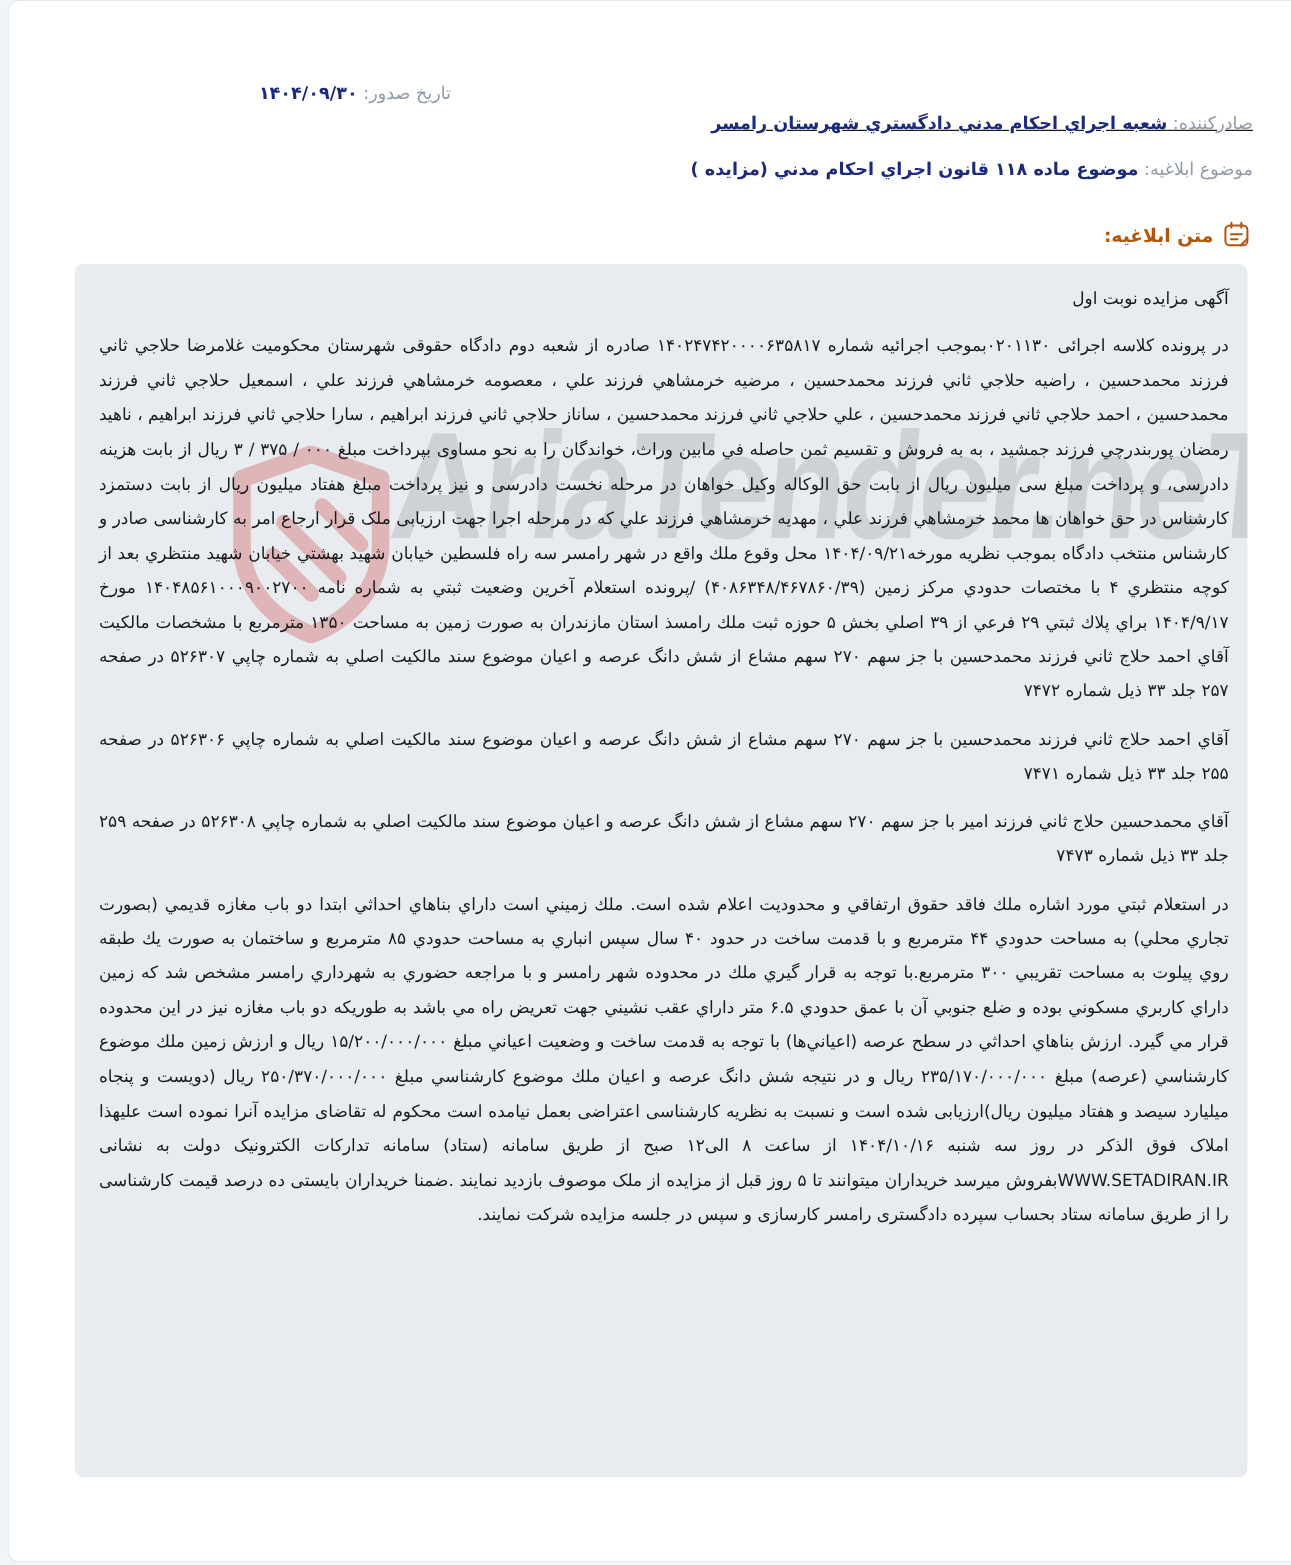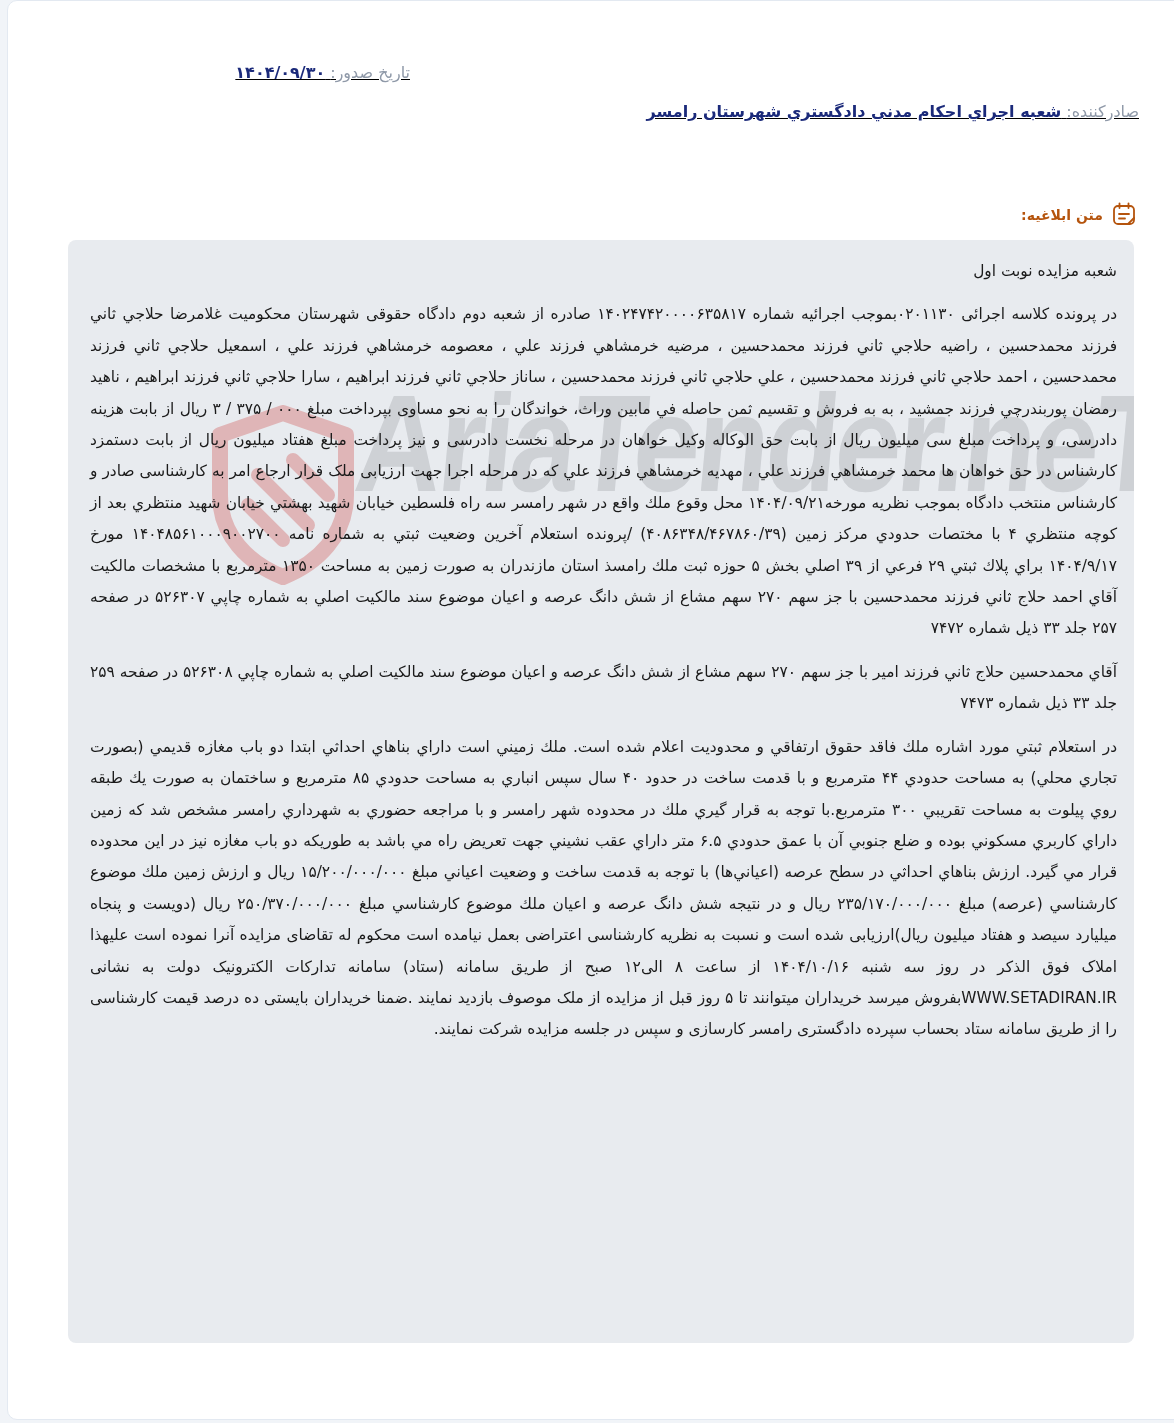--- a/index.html
+++ b/index.html
@@ -29,23 +29,22 @@
       position: absolute;
       top: 56px;
       right: 47px;
       left: 0;
       height: 26px;
       font-size: 16px;
       line-height: 26px;
     }
     .meta-item {
       position: absolute;
-      top: 3px;
+      top: 15px;
       white-space: nowrap;
-      text-decoration: underline;
     }
     .meta-label {
       color: #8f99a8;
     }
     .meta-value {
       color: #1b2a7a;
       font-weight: bold;
     }
     .meta-line {
       position: absolute;
@@ -57,21 +56,21 @@
     .section-title {
       position: absolute;
       right: 49px;
       top: 199px;
       height: 30px;
       display: flex;
       align-items: center;
       gap: 8px;
       color: #b5540d;
       font-weight: bold;
-      font-size: 14px;
+      font-size: 17px;
     }
     .section-title svg {
       width: 26px;
       height: 26px;
     }
     .body-box {
       position: absolute;
       left: 60px;
       top: 239px;
       width: 1066px;
@@ -133,20 +132,24 @@
       <span class="meta-label">تاریخ صدور:</span>
       <span class="meta-value">۱۴۰۴/۰۹/۳۰</span>
     </div>
   </div>
 
   <div class="meta-line" style="top:98px;text-decoration:underline;">
     <span class="meta-label">صادرکننده:</span>
     <span class="meta-value">شعبه اجراي احكام مدني دادگستري شهرستان رامسر</span>
   </div>
 
+  <div class="meta-line" style="top:140px;">
+    <span class="meta-label">موضوع ابلاغیه:</span>
+    <span class="meta-value">موضوع ماده ۱۱۸ قانون اجراي احكام مدني (مزايده )</span>
+  </div>
 
   <div class="section-title">
     <span>
       <svg viewBox="0 0 26 26" fill="none" stroke="#b5540d" stroke-width="1.8" stroke-linecap="round" stroke-linejoin="round">
         <rect x="3" y="5" width="20" height="18" rx="4"></rect>
         <line x1="8.5" y1="2.5" x2="8.5" y2="7"></line>
         <line x1="17.5" y1="2.5" x2="17.5" y2="7"></line>
         <line x1="8" y1="13" x2="18" y2="13"></line>
         <line x1="8" y1="17.5" x2="14" y2="17.5"></line>
         <path d="M23 17 L17 23"></path>
@@ -158,18 +161,19 @@
   <div class="body-box">
 
     <div class="watermark">
       <svg width="150" height="180" viewBox="0 0 150 180" style="position:absolute;left:0;top:0;">
         <path d="M75 8 L138 30 L138 90 C138 130 110 158 75 172 C40 158 12 130 12 90 L12 30 Z" fill="none" stroke="#d88a8a" stroke-width="16" stroke-linejoin="round"></path>
         <path d="M50 70 L100 120 M85 55 L120 90 M40 100 L75 135" stroke="#d88a8a" stroke-width="14" stroke-linecap="round"></path>
       </svg>
       <div class="wm-text">AriaTender.neT</div>
     </div>
 
-    <p class="heading">شعبه مزایده نوبت اول</p>
+    <p class="heading">آگهی مزایده نوبت اول</p>
     <p>در پرونده کلاسه  اجرائی ۰۲۰۱۱۳۰بموجب اجرائیه  شماره    ۱۴۰۲۴۷۴۲۰۰۰۰۶۳۵۸۱۷  صادره از شعبه دوم    دادگاه حقوقی شهرستان محکومیت غلامرضا حلاجي ثاني فرزند محمدحسين ، راضيه حلاجي ثاني فرزند محمدحسين ، مرضيه خرمشاهي فرزند علي ، معصومه خرمشاهي فرزند علي ، اسمعيل حلاجي ثاني فرزند محمدحسين ، احمد حلاجي ثاني فرزند محمدحسين ، علي حلاجي ثاني فرزند محمدحسين ، ساناز حلاجي ثاني فرزند ابراهيم ، سارا حلاجي ثاني فرزند ابراهيم ، ناهيد رمضان پوربندرچي فرزند جمشيد ،  به به فروش و تقسیم ثمن حاصله في مابين وراث، خواندگان را به نحو مساوی بپرداخت مبلغ ۰۰۰ / ۳۷۵ / ۳ ریال از بابت هزینه دادرسی، و پرداخت مبلغ سی میلیون ریال از بابت حق الوکاله وکیل خواهان در مرحله نخست دادرسی و نیز پرداخت مبلغ هفتاد میلیون ریال از بابت دستمزد کارشناس در حق خواهان ها  محمد خرمشاهي فرزند علي ، مهديه خرمشاهي فرزند علي   که  در مرحله اجرا جهت ارزیابی ملک قرار ارجاع امر به کارشناسی صادر و کارشناس منتخب دادگاه بموجب نظریه مورخه۱۴۰۴/۰۹/۲۱ محل وقوع ملك  واقع در شهر رامسر سه راه فلسطين  خيابان شهيد بهشتي  خيابان شهيد منتظري  بعد از كوچه منتظري ۴   با مختصات حدودي مركز زمين (۴۰۸۶۳۴۸/۴۶۷۸۶۰/۳۹) /پرونده استعلام آخرين وضعيت ثبتي به شماره نامه ۱۴۰۴۸۵۶۱۰۰۰۹۰۰۲۷۰۰ مورخ ۱۴۰۴/۹/۱۷ براي پلاك ثبتي ۲۹ فرعي از ۳۹ اصلي بخش ۵ حوزه ثبت ملك رامسذ استان مازندران به صورت زمين به مساحت ۱۳۵۰ مترمربع با مشخصات مالكيت آقاي احمد حلاج ثاني فرزند محمدحسين با جز سهم ۲۷۰ سهم مشاع از شش دانگ عرصه و اعيان موضوع سند مالكيت اصلي به شماره چاپي ۵۲۶۳۰۷ در صفحه ۲۵۷ جلد ۳۳ ذيل شماره ۷۴۷۲</p>
+    <p>آقاي احمد حلاج ثاني فرزند محمدحسين با جز سهم ۲۷۰ سهم مشاع از شش دانگ عرصه و اعيان موضوع سند مالكيت اصلي به شماره چاپي ۵۲۶۳۰۶ در صفحه ۲۵۵ جلد ۳۳ ذيل شماره ۷۴۷۱</p>
     <p>آقاي محمدحسين حلاج ثاني فرزند امير با جز سهم ۲۷۰ سهم مشاع از شش دانگ عرصه و اعيان موضوع سند مالكيت اصلي به شماره چاپي ۵۲۶۳۰۸ در صفحه ۲۵۹ جلد ۳۳ ذيل شماره ۷۴۷۳</p>
     <p>در استعلام ثبتي مورد اشاره ملك فاقد حقوق ارتفاقي و محدوديت اعلام شده است. ملك  زميني است داراي بناهاي احداثي ابتدا دو باب مغازه قديمي (بصورت تجاري محلي) به مساحت حدودي ۴۴ مترمربع و با قدمت ساخت در حدود ۴۰ سال سپس انباري به مساحت حدودي ۸۵ مترمربع و ساختمان به صورت يك طبقه روي پيلوت به مساحت تقريبي ۳۰۰ مترمربع.با توجه به قرار گيري ملك در محدوده شهر رامسر و با مراجعه حضوري به شهرداري رامسر مشخص شد كه زمين داراي كاربري مسكوني بوده و ضلع جنوبي آن با عمق حدودي ۶.۵ متر داراي عقب نشيني جهت تعريض راه مي باشد به طوريكه دو باب مغازه نيز در اين محدوده قرار مي گيرد. ارزش بناهاي احداثي در سطح عرصه (اعياني‌ها) با توجه به قدمت ساخت و وضعيت اعياني مبلغ ۱۵/۲۰۰/۰۰۰/۰۰۰ ريال و ارزش زمين ملك موضوع كارشناسي (عرصه) مبلغ  ۲۳۵/۱۷۰/۰۰۰/۰۰۰ ريال و در نتيجه شش دانگ عرصه و اعيان ملك موضوع كارشناسي مبلغ ۲۵۰/۳۷۰/۰۰۰/۰۰۰ ريال (دويست و پنجاه ميليارد سيصد و هفتاد ميليون ريال)ارزیابی شده است و نسبت به نظریه کارشناسی اعتراضی بعمل نیامده است  محکوم له تقاضای مزایده آنرا نموده است علیهذا  املاک  فوق الذکر در روز سه شنبه ۱۴۰۴/۱۰/۱۶ از ساعت ۸ الی۱۲ صبح  از طریق سامانه  (ستاد) سامانه تدارکات الکترونیک دولت به نشانی   WWW.SETADIRAN.IRبفروش میرسد  خریداران میتوانند  تا ۵ روز  قبل از مزایده  از ملک موصوف  بازدید نمایند .ضمنا خریداران بایستی ده درصد  قیمت کارشناسی  را از طریق سامانه  ستاد بحساب  سپرده  دادگستری  رامسر کارسازی  و سپس  در جلسه مزایده  شرکت نمایند.</p>
   </div>
 </div>
 
 </body></html>

